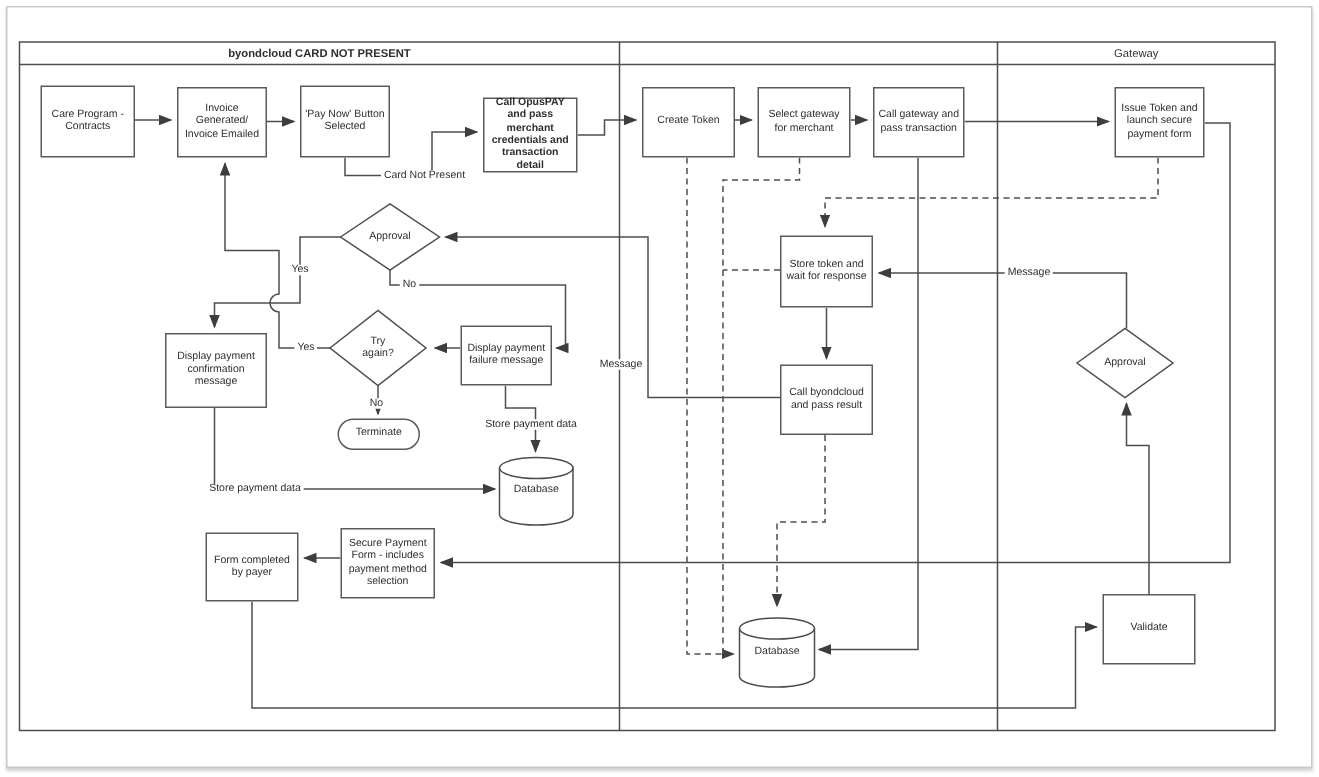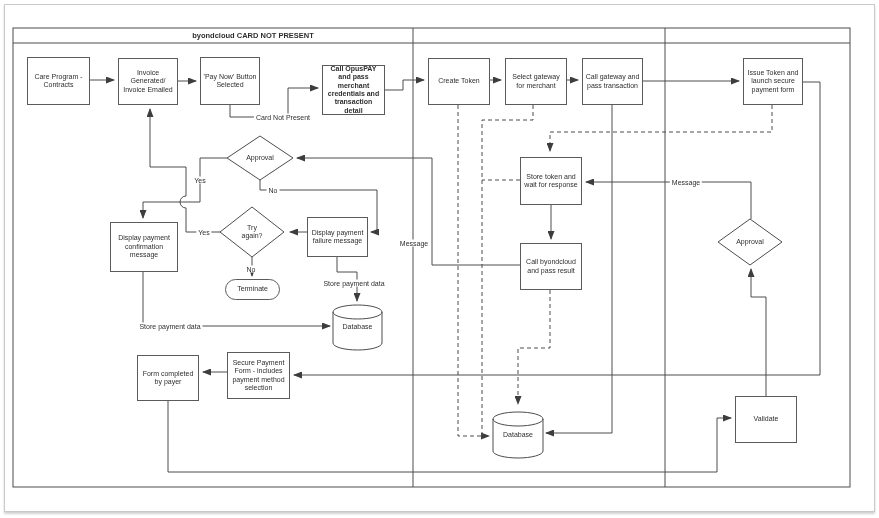--- a/index.html
+++ b/index.html
@@ -3,21 +3,21 @@
 <meta charset="utf-8">
 <style>
   html,body{margin:0;padding:0;background:#fff;}
   body{width:879px;height:518px;position:relative;font-family:"Liberation Sans",sans-serif;}
   .page{position:absolute;left:4px;top:4px;width:869px;height:506px;background:#fff;
         border:1px solid #c9c9c9;box-shadow:0 2px 2px rgba(0,0,0,.18);}
   .canvas{position:absolute;left:0;top:0;width:879px;height:518px;}
   svg{position:absolute;left:0;top:0;}
   .lane-header{position:absolute;height:15px;display:flex;align-items:center;justify-content:center;
         font-size:7.5px;color:#2e2e2e;}
-  .bold{font-weight:bold;padding-left:40px;}
+  .bold{font-weight:bold;}
   .box{position:absolute;border:1px solid #5b5b5b;background:#fff;display:flex;align-items:center;
         justify-content:center;text-align:center;font-size:7px;line-height:1.2;color:#2e2e2e;
         padding:2px;box-sizing:border-box;}
   .stadium{border-radius:11px;}
   .shape-text{position:absolute;display:flex;align-items:center;justify-content:center;
         text-align:center;font-size:7px;line-height:1.15;color:#2e2e2e;pointer-events:none;}
   .dlabel{position:absolute;transform:translate(-50%,-50%);background:#fff;font-size:7px;
         padding:0 2px;color:#2e2e2e;white-space:nowrap;}
 </style>
 </head>
@@ -82,20 +82,21 @@
 
     <g stroke="#4d4d4d" fill="#ffffff" stroke-width="1">
       <path d="M333 312 a24.5 7 0 0 1 49 0 v31 a24.5 7 0 0 1 -49 0 z"></path>
       <path d="M333 312 a24.5 7 0 0 0 49 0" fill="none"></path>
       <path d="M493 419 a25 7 0 0 1 50 0 v32 a25 7 0 0 1 -50 0 z"></path>
       <path d="M493 419 a25 7 0 0 0 50 0" fill="none"></path>
     </g>
   </svg>
 
   <div class="lane-header bold" style="left:13px;top:28px;width:400px;">byondcloud CARD NOT PRESENT</div>
+  <div class="lane-header" style="left:665px;top:28px;width:185px;">Gateway</div>
 
   <div class="box" style="left:27px;top:57px;width:63px;height:48px;">Care Program - Contracts</div>
   <div class="box" style="left:118px;top:58px;width:60px;height:47px;">Invoice Generated/ Invoice Emailed</div>
   <div class="box" style="left:200px;top:57px;width:60px;height:48px;">'Pay Now' Button Selected</div>
   <div class="box bold" style="left:322px;top:65px;width:63px;height:50px;">Call OpusPAY and pass merchant credentials and transaction detail</div>
   <div class="box" style="left:428px;top:58px;width:62px;height:47px;">Create Token</div>
   <div class="box" style="left:505px;top:58px;width:62px;height:47px;">Select gateway for merchant</div>
   <div class="box" style="left:582px;top:58px;width:61px;height:47px;">Call gateway and pass transaction</div>
   <div class="box" style="left:743px;top:58px;width:60px;height:47px;">Issue Token and launch secure payment form</div>
   <div class="box" style="left:110px;top:222px;width:68px;height:50px;">Display payment confirmation message</div>

